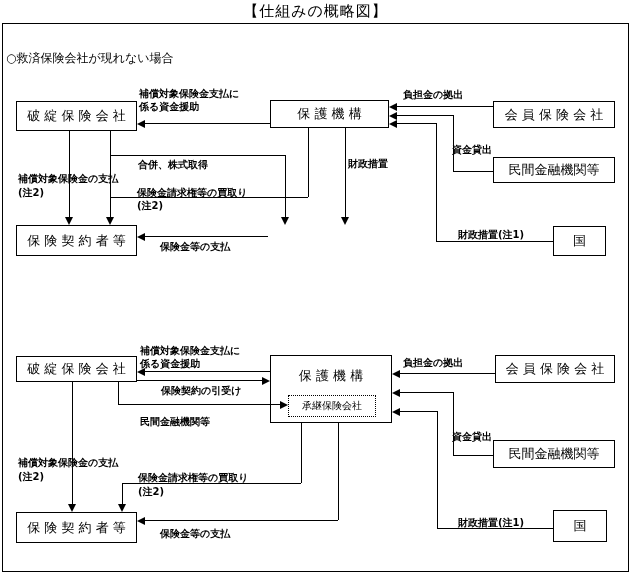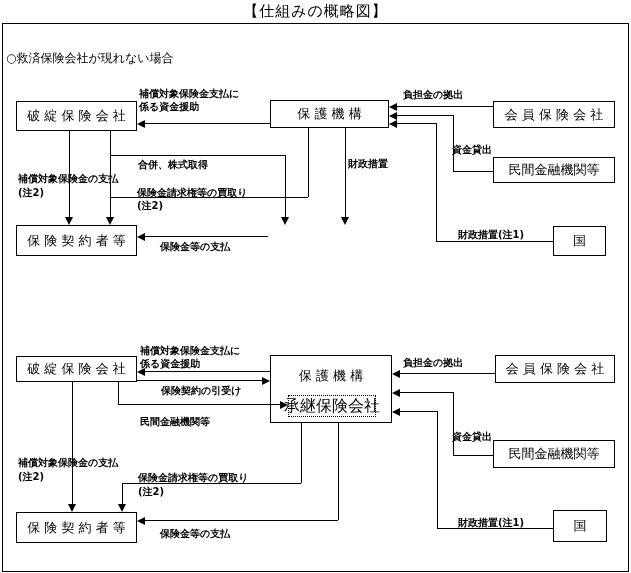--- a/index.html
+++ b/index.html
@@ -5,21 +5,21 @@
   html,body{margin:0;padding:0;background:#ffffff;}
   .canvas{
     position:relative;width:631px;height:573px;background:#ffffff;
     font-family:"DejaVu Sans","Liberation Sans",sans-serif;color:#000;
     overflow:hidden;
   }
   .frame{position:absolute;border:1px solid #000;background:transparent;}
   .title{position:absolute;top:2px;left:0;width:631px;text-align:center;font-size:15px;letter-spacing:1px;}
   .heading{position:absolute;font-size:12px;white-space:nowrap;}
   .box{position:absolute;border:1px solid #000;background:#fff;display:flex;align-items:center;justify-content:center;font-size:13px;white-space:nowrap;box-sizing:border-box;}
-  .box.dotted{border:1px dotted #000;font-size:16px;}
+  .box.dotted{border:1px dotted #000;font-size:10px;}
   .box.tall{align-items:flex-start;padding-top:11px;}
   .lbl{position:absolute;font-size:10px;line-height:13px;white-space:nowrap;font-weight:bold;}
   .hl{position:absolute;height:1px;background:#000;}
   .vl{position:absolute;width:1px;background:#000;}
   .ar-l{position:absolute;width:0;height:0;border-top:4px solid transparent;border-bottom:4px solid transparent;border-right:8px solid #000;}
   .ar-r{position:absolute;width:0;height:0;border-top:4px solid transparent;border-bottom:4px solid transparent;border-left:8px solid #000;}
   .ar-d{position:absolute;width:0;height:0;border-left:4px solid transparent;border-right:4px solid transparent;border-top:8px solid #000;}
 </style>
 </head>
 <body>

